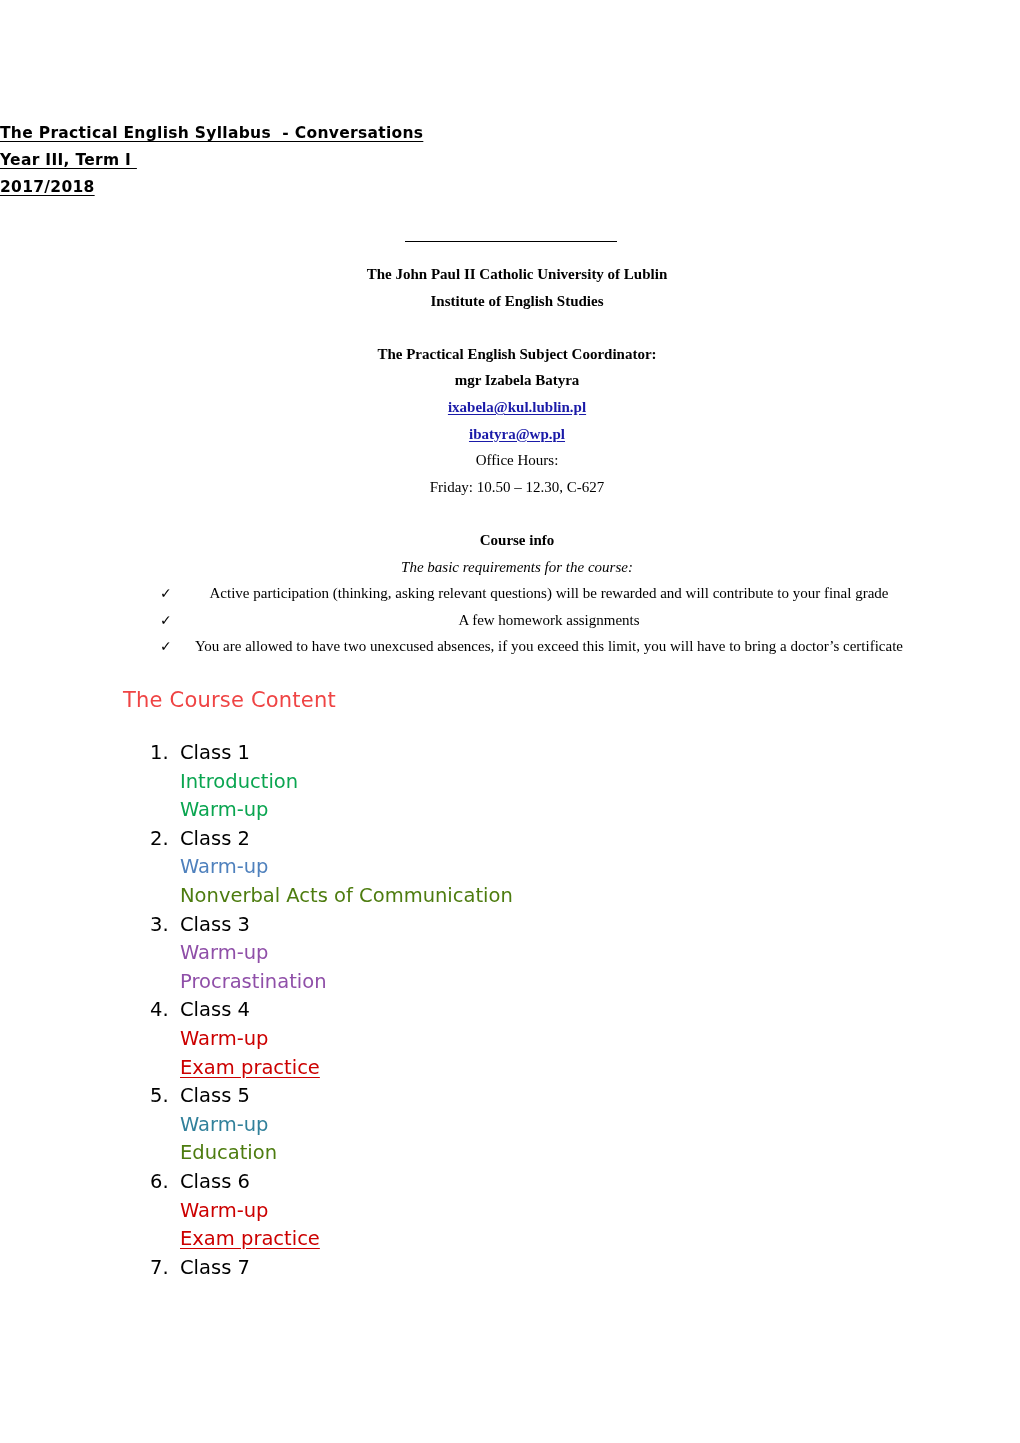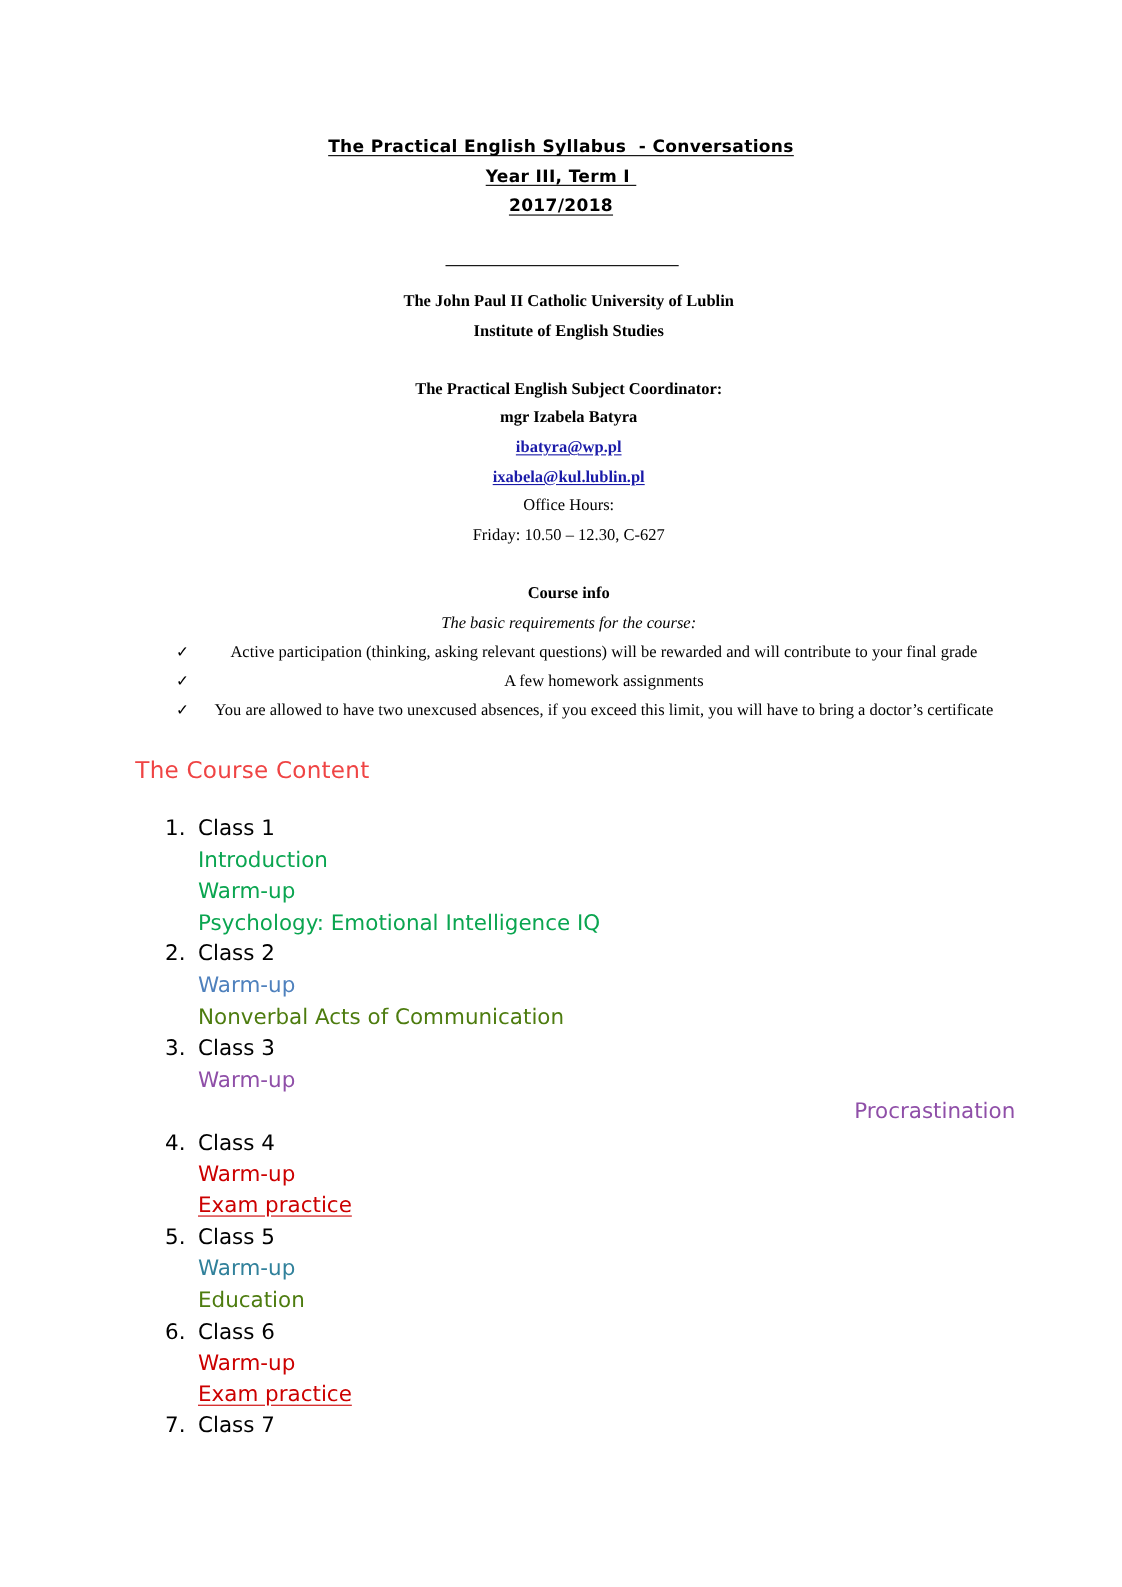--- a/index.html
+++ b/index.html
@@ -16,21 +16,20 @@
     font-family: "Liberation Serif", "DejaVu Serif", serif;
     color: #000000;
   }
 
   
   .title-block {
     position: absolute;
     left: 0;
     top: 120px;
     width: 1020px;
-    text-align: center;
     font-family: "DejaVu Sans", sans-serif;
     font-size: 15.5px;
     font-weight: 700;
     letter-spacing: 0.3px;
     color: #000000;
     line-height: 27px;
   }
   .title-line {
     display: block;
     white-space: pre;
@@ -159,22 +158,22 @@
   <div class="body-serif">
 
     <span class="b" style="display:block;">The John Paul  II Catholic University of Lublin</span>
     <span class="b" style="display:block;">Institute of English Studies</span>
 
     <span class="spacer-line"></span>
 
     <span class="b" style="display:block;">The Practical English Subject Coordinator:</span>
     <span class="b" style="display:block;">mgr Izabela Batyra</span>
 
+    <span class="mail-row"><a class="mail" href="#">ixabela@kul.lublin.pl</a></span>
     <span class="mail-row"><a class="mail" href="#"> ibatyra@wp.pl</a></span>
-    <span class="mail-row"><a class="mail" href="#">ixabela@kul.lublin.pl</a></span>
 
     <span style="display:block;">Office Hours:</span>
     <span style="display:block;">Friday: 10.50 – 12.30, C-627</span>
 
     <span class="spacer-line"></span>
 
     <span class="b" style="display:block;">Course info</span>
     <span class="req-intro">The  basic requirements for the course:</span>
 
     <div class="check-list">
@@ -194,35 +193,34 @@
   </div>
 
   <div class="course-content-head">The Course Content</div>
 
   <div class="class-list" id="class-list">
       <div class="class-item">
         <div class="class-head"><span class="num">1.</span><span>Class 1</span></div>
         <div class="subtopics">
           <div class="subtopic" style="color: rgb(10, 165, 80);">Introduction</div>
           <div class="subtopic" style="color: rgb(10, 165, 80);">Warm-up</div>
-          <div class="subtopic" style="color: rgb(10, 165, 80);">Psychology: Emotional Intelligence IQ</div>
         </div>
       </div>
       <div class="class-item">
         <div class="class-head"><span class="num">2.</span><span>Class 2</span></div>
         <div class="subtopics">
           <div class="subtopic" style="color: rgb(79, 129, 189);">Warm-up</div>
           <div class="subtopic" style="color: #4d7c0f;">Nonverbal Acts of Communication</div>
         </div>
       </div>
       <div class="class-item">
         <div class="class-head"><span class="num">3.</span><span>Class 3</span></div>
         <div class="subtopics">
           <div class="subtopic" style="color: rgb(143, 79, 168);">Warm-up</div>
-          <div class="subtopic" style="color: rgb(143, 79, 168); text-align: right;">Procrastination</div>
+          <div class="subtopic" style="color: rgb(143, 79, 168);">Procrastination</div>
         </div>
       </div>
       <div class="class-item">
         <div class="class-head"><span class="num">4.</span><span>Class 4</span></div>
         <div class="subtopics">
           <div class="subtopic" style="color: rgb(204, 0, 0);">Warm-up</div>
           <div class="subtopic ul" style="color: rgb(204, 0, 0);">Exam practice</div>
         </div>
       </div>
       <div class="class-item">

